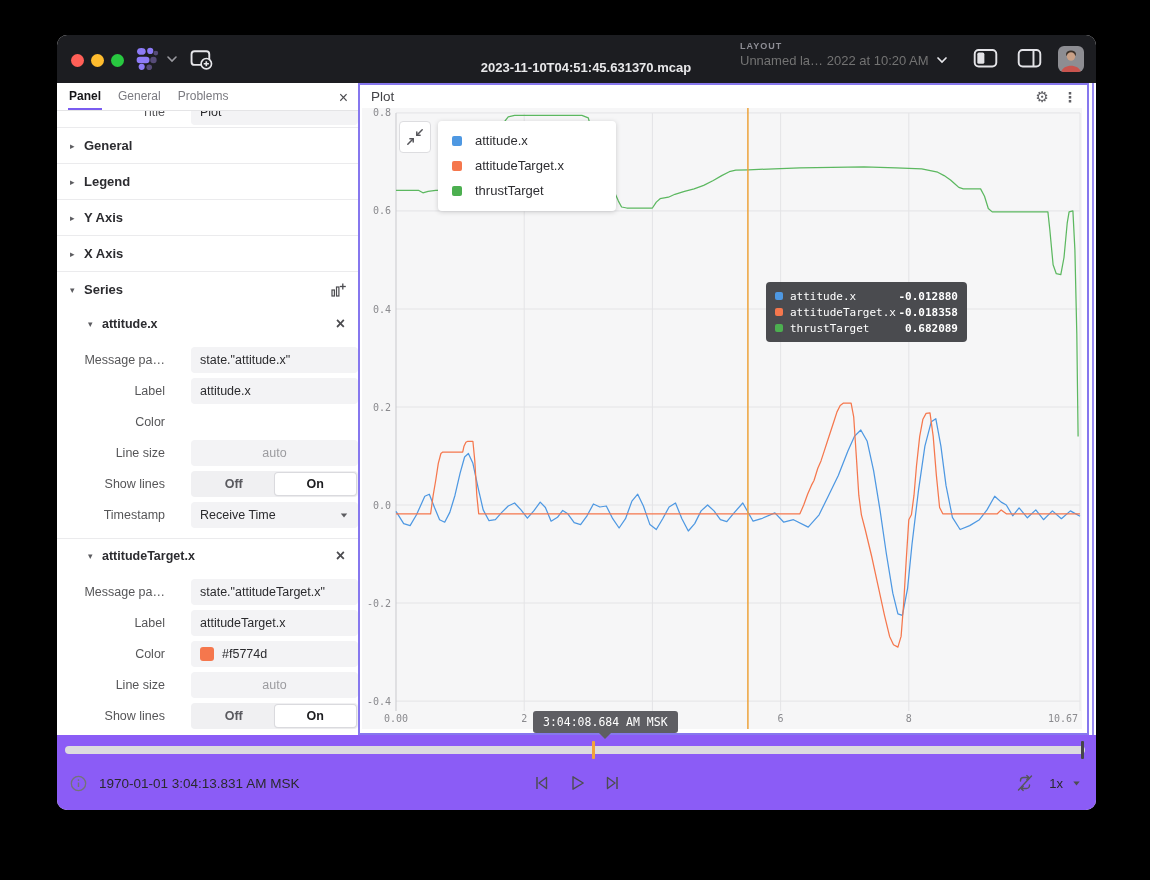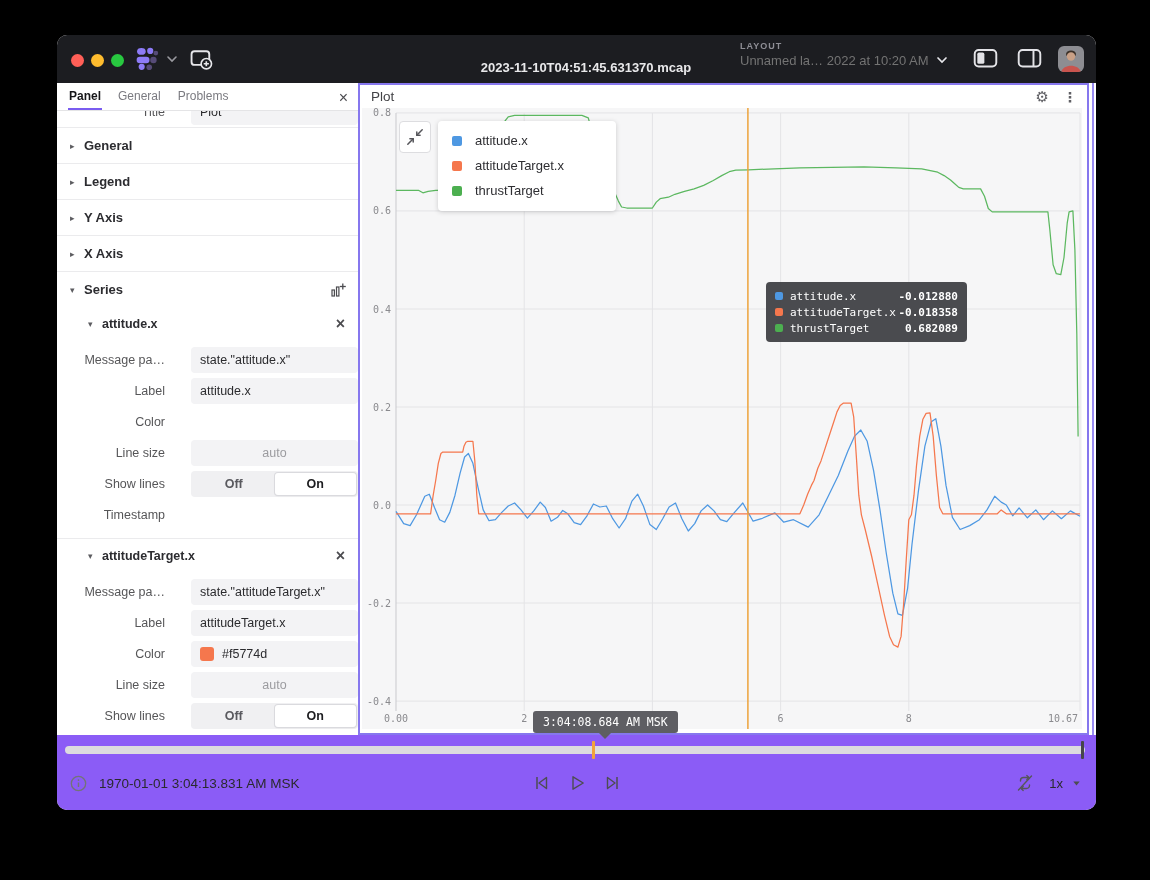--- a/index.html
+++ b/index.html
@@ -228,20 +228,26 @@
     </div>
     <div class="field-row">
       <span class="field-label">Show lines</span>
       <span class="segmented">
         <span class="seg">Off</span>
         <span class="seg selected">On</span>
       </span>
     </div>
     <div class="field-row">
       <span class="field-label">Timestamp</span>
+      <span class="field-input">
+        <span>Receive Time</span>
+        <svg class="select-chevron" width="10" height="8" viewBox="0 0 12 10">
+          <polygon points="2,3 10,3 6,8" fill="#5c5c60"></polygon>
+        </svg>
+      </span>
     </div>
 
     <div class="series-sep"></div>
 
     <div class="sub-head">
       <span class="caret">▾</span>
       <span>attitudeTarget.x</span>
       <span class="grow"></span>
       <span class="x-btn">×</span>
     </div>

